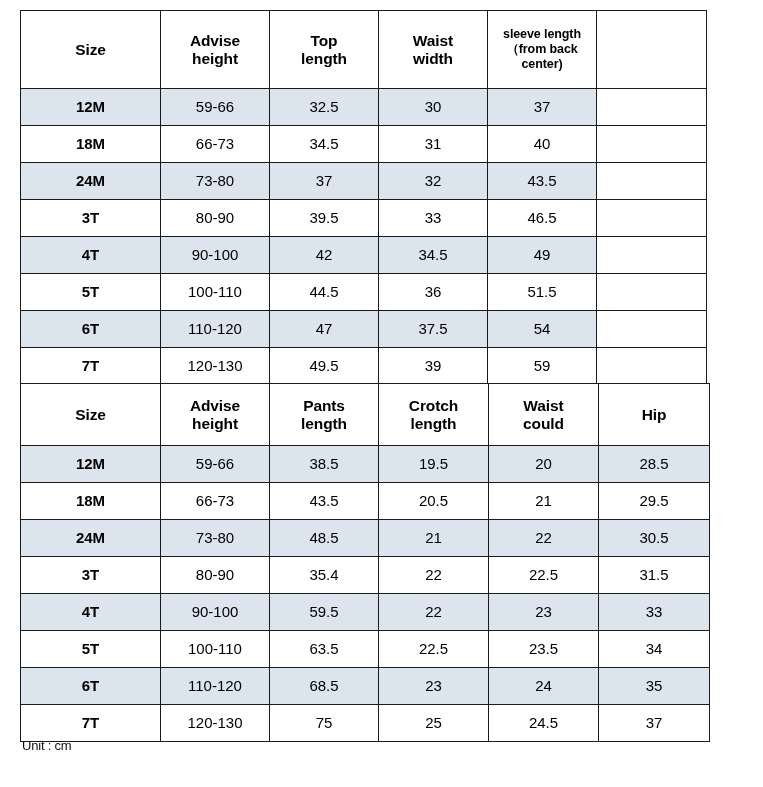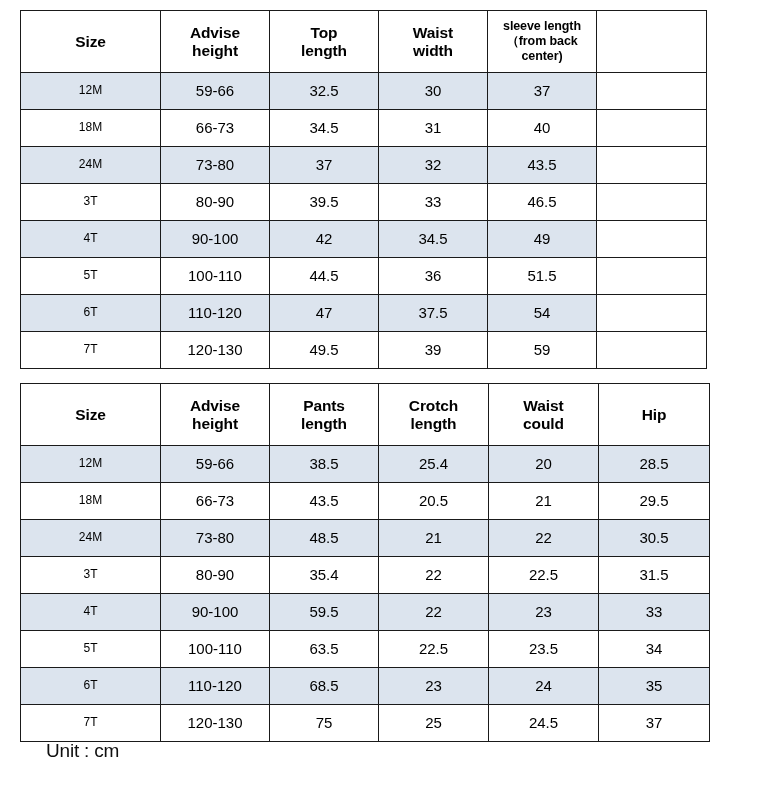--- a/index.html
+++ b/index.html
@@ -46,34 +46,34 @@
   table.size-table thead th {
     font-weight: bold;
     font-size: 15.5px;
     height: 61px;
     letter-spacing: -0.1px;
   }
   table.size-table thead th.small-head {
     font-size: 12.5px;
     font-weight: bold;
     line-height: 1.22;
-    padding: 0 3px;
+    padding: 8px 3px;
   }
   table.size-table thead th.blank-head {
     font-size: 0;
   }
 
   
   table.size-table tbody td {
     height: 36px;
     font-size: 15px;
   }
   table.size-table tbody td.size-cell {
-    font-weight: normal;
-    font-size: 12px;
+    font-weight: bold;
+    font-size: 15px;
   }
   table.size-table tbody tr.shaded td {
     background: #dce4ee;
   }
   
   table.size-table tbody tr.shaded td.blank-col {
     background: #ffffff;
   }
   table.size-table td.blank-col {
     background: #ffffff;
@@ -107,26 +107,25 @@
   #table-bottom col.c5 { width: 111px; }
 
   
   .notes {
     position: absolute;
     left: 22px;
     top: 736px;
     width: 720px;
   }
   .notes .note-line {
-    font-size: 19px;
+    font-size: 13px;
     line-height: 1.55;
     color: #101010;
     white-space: nowrap;
     letter-spacing: -0.2px;
-    margin-left: 24px;
   }
 </style>
 </head>
 <body>
 
 <div class="sheet">
 
   <table class="size-table" id="table-top">
     <colgroup>
       <col class="c0">
@@ -264,21 +263,21 @@
         <th>
           <span>Hip</span>
         </th>
       </tr>
     </thead>
     <tbody>
       <tr class="shaded">
         <td class="size-cell">12M</td>
         <td>59-66</td>
         <td>38.5</td>
-        <td>25.4</td>
+        <td>19.5</td>
         <td>20</td>
         <td>28.5</td>
       </tr>
       <tr>
         <td class="size-cell">18M</td>
         <td>66-73</td>
         <td>43.5</td>
         <td>20.5</td>
         <td>21</td>
         <td>29.5</td>

